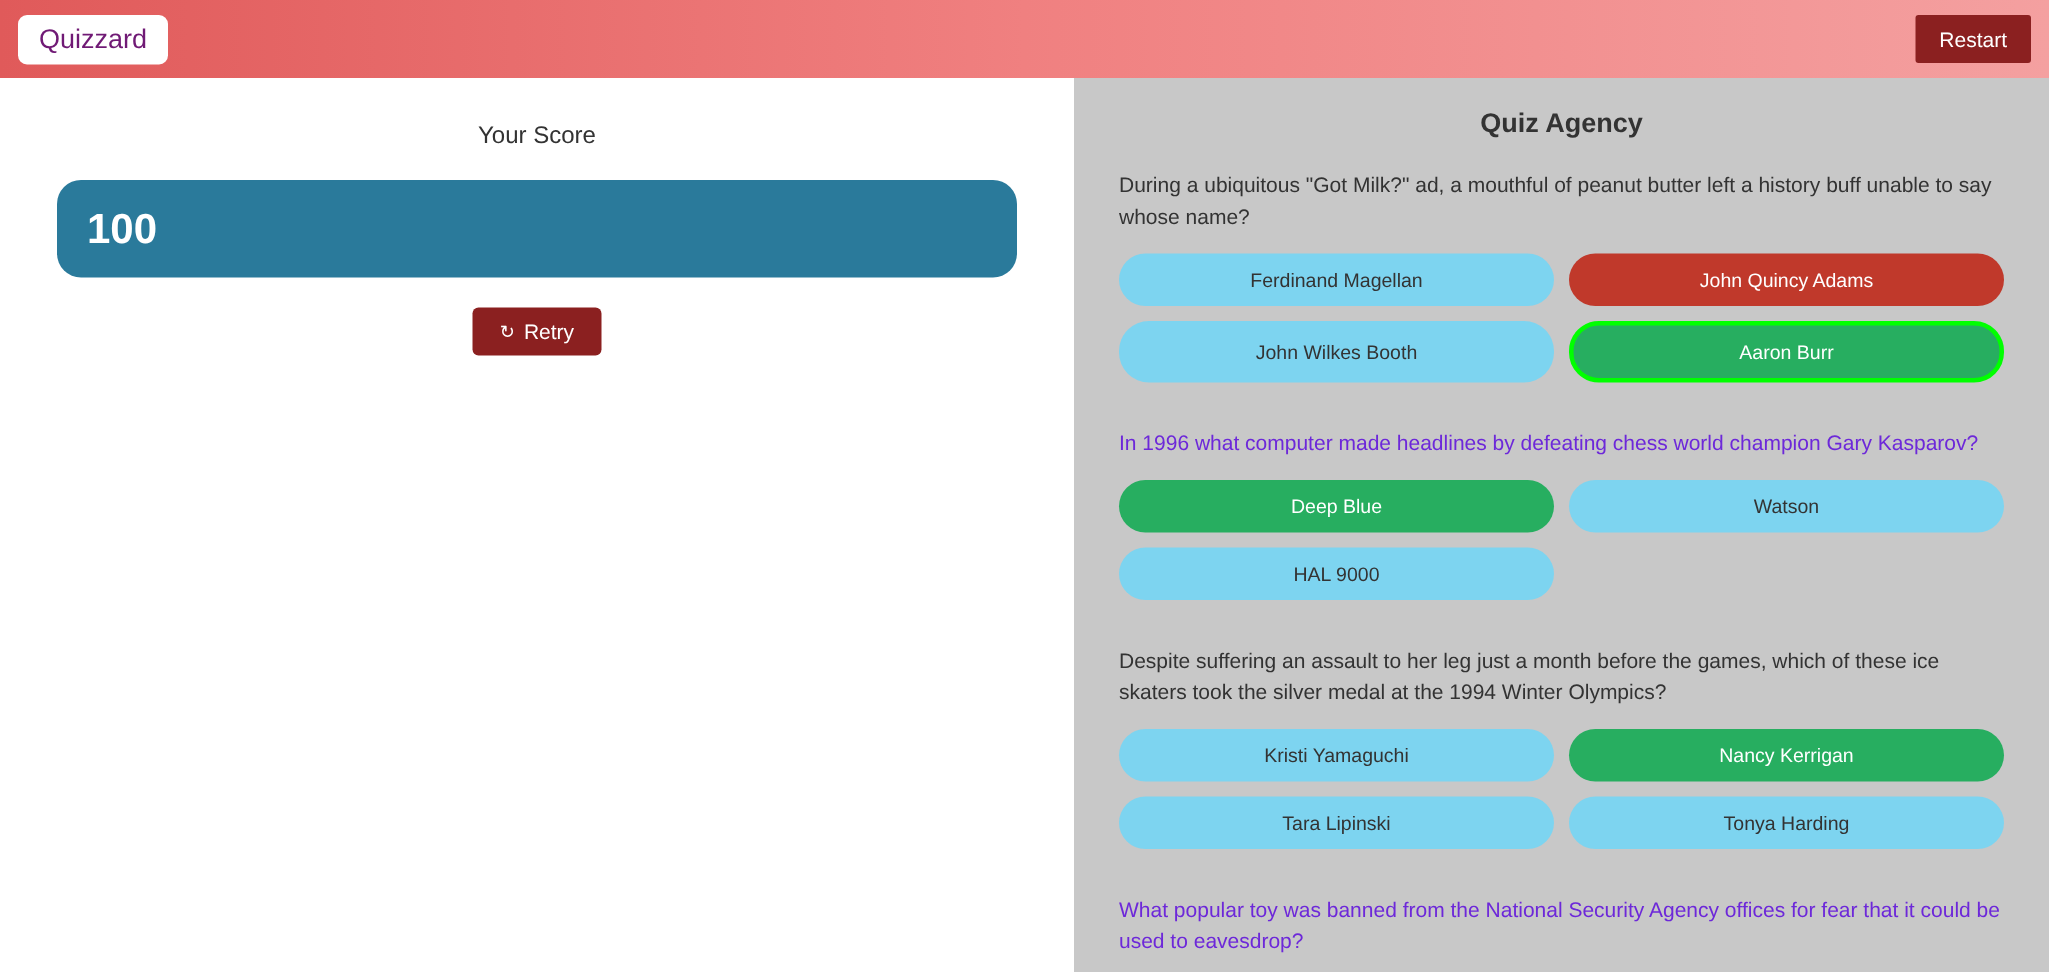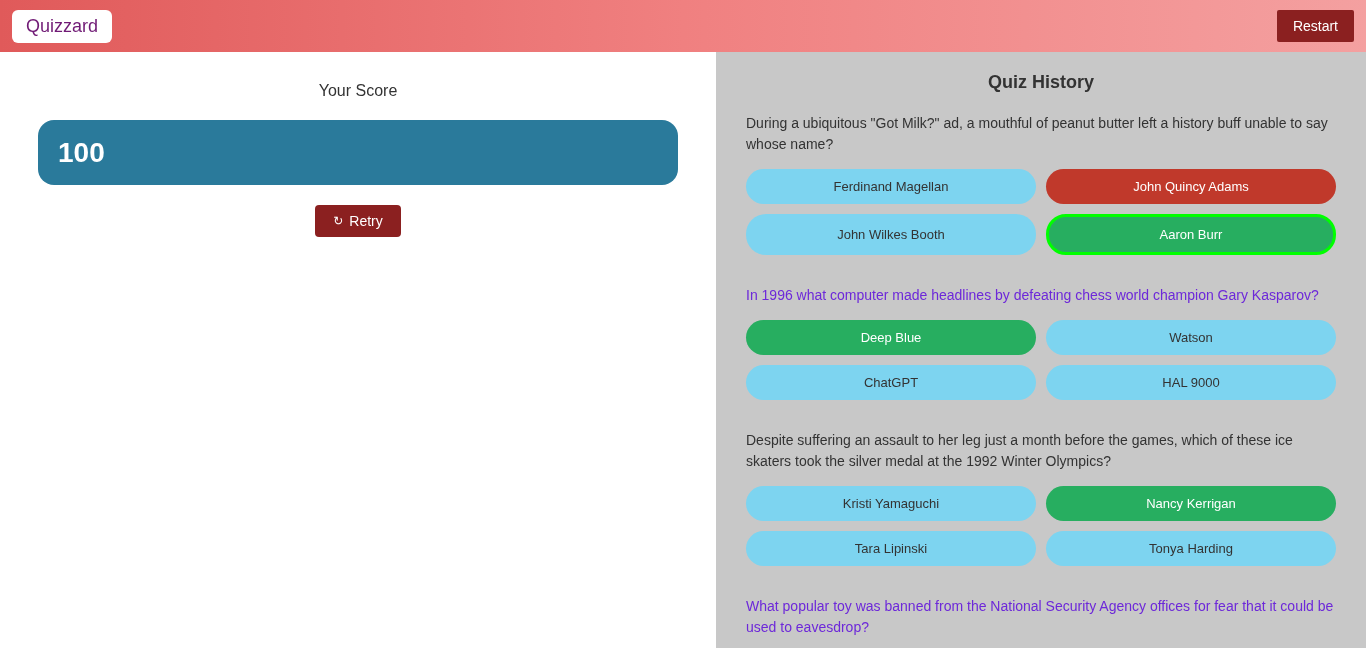--- a/index.html
+++ b/index.html
@@ -170,44 +170,43 @@
     <div class="score-bar">
       <span class="score-number">100</span>
     </div>
     <button class="retry-btn">
       <span class="retry-icon">↻</span>
       <span>Retry</span>
     </button>
   </div>
 
   <div class="right-panel">
-    <div class="quiz-history-title">Quiz History</div>
+    <div class="quiz-history-title">Quiz Agency</div>
 
     <div class="question-block">
       <div class="question-text">During a ubiquitous "Got Milk?" ad, a mouthful of peanut butter left a history buff unable to say whose name?</div>
       <div class="answers-grid">
         <button class="answer-btn answer-default">Ferdinand Magellan</button>
         <button class="answer-btn answer-wrong">John Quincy Adams</button>
         <button class="answer-btn answer-default">John Wilkes Booth</button>
         <button class="answer-btn answer-selected-correct">Aaron Burr</button>
       </div>
     </div>
 
     <div class="question-block">
       <div class="question-text highlight">In 1996 what computer made headlines by defeating chess world champion Gary Kasparov?</div>
       <div class="answers-grid">
         <button class="answer-btn answer-correct">Deep Blue</button>
         <button class="answer-btn answer-default">Watson</button>
-        <button class="answer-btn answer-default">ChatGPT</button>
         <button class="answer-btn answer-default">HAL 9000</button>
       </div>
     </div>
 
     <div class="question-block">
-      <div class="question-text">Despite suffering an assault to her leg just a month before the games, which of these ice skaters took the silver medal at the 1992 Winter Olympics?</div>
+      <div class="question-text">Despite suffering an assault to her leg just a month before the games, which of these ice skaters took the silver medal at the 1994 Winter Olympics?</div>
       <div class="answers-grid">
         <button class="answer-btn answer-default">Kristi Yamaguchi</button>
         <button class="answer-btn answer-correct">Nancy Kerrigan</button>
         <button class="answer-btn answer-default">Tara Lipinski</button>
         <button class="answer-btn answer-default">Tonya Harding</button>
       </div>
     </div>
 
     <div class="question-block">
       <div class="question-text highlight">What popular toy was banned from the National Security Agency offices for fear that it could be used to eavesdrop?</div>

